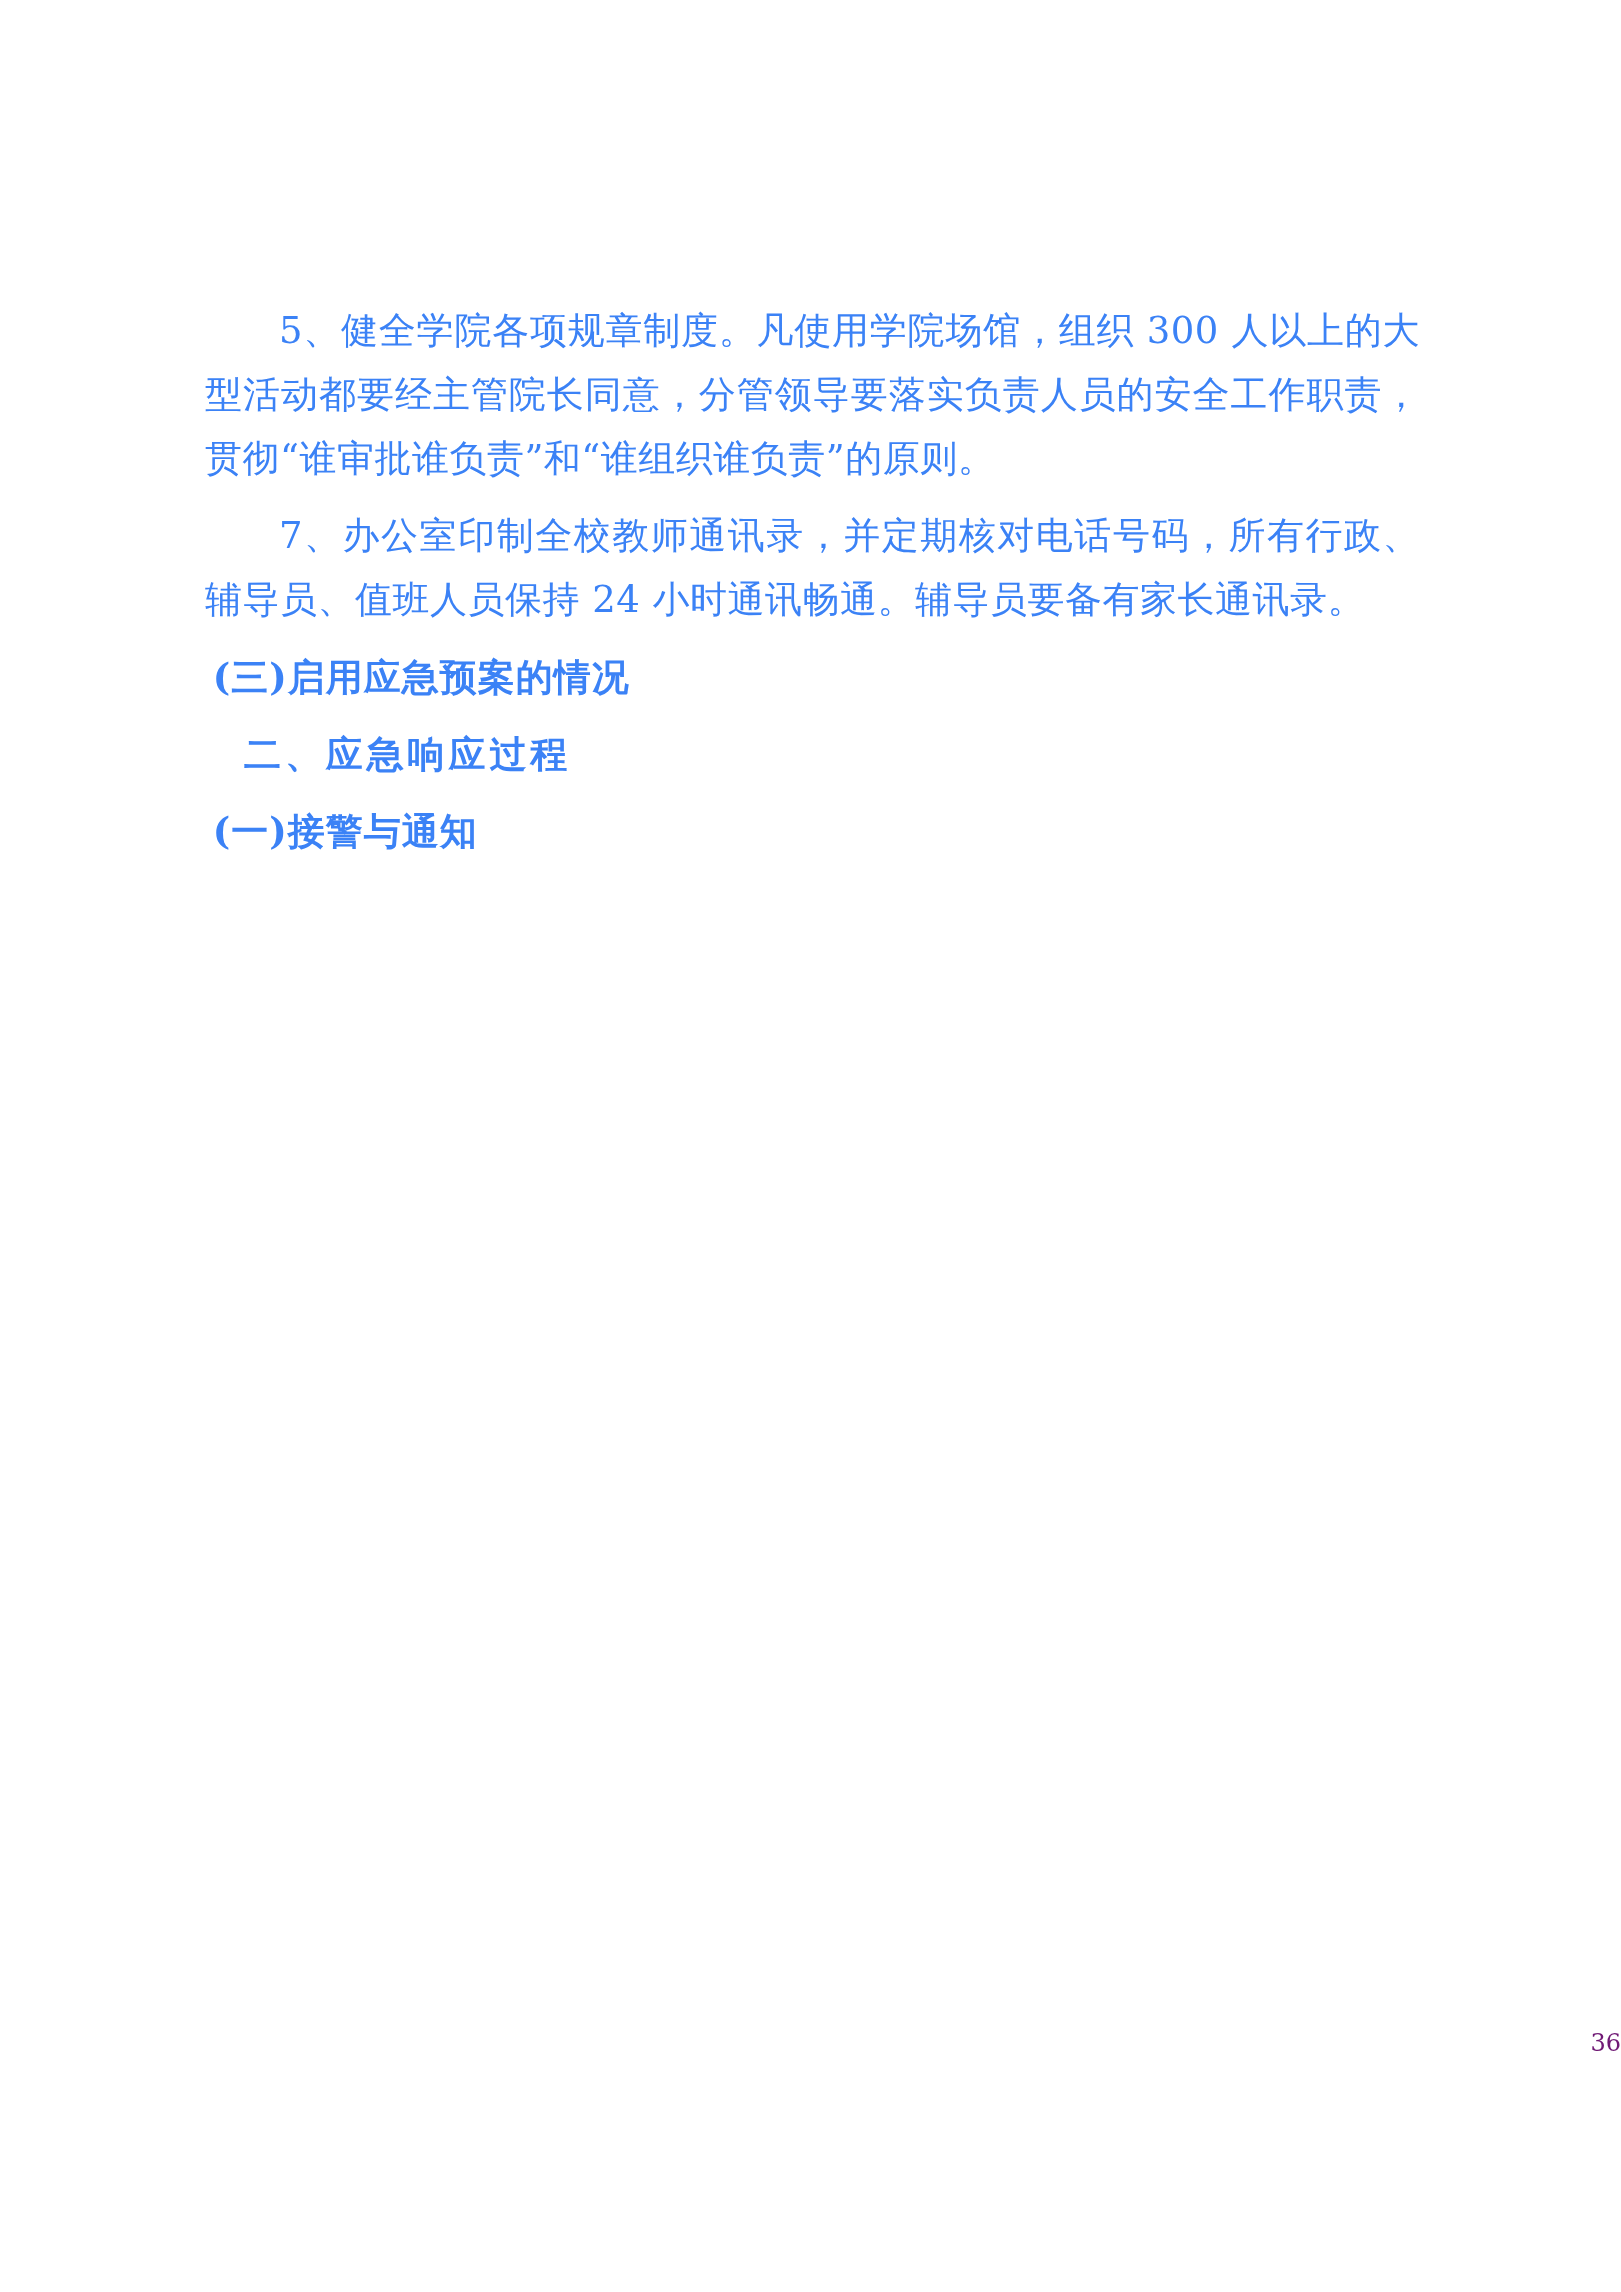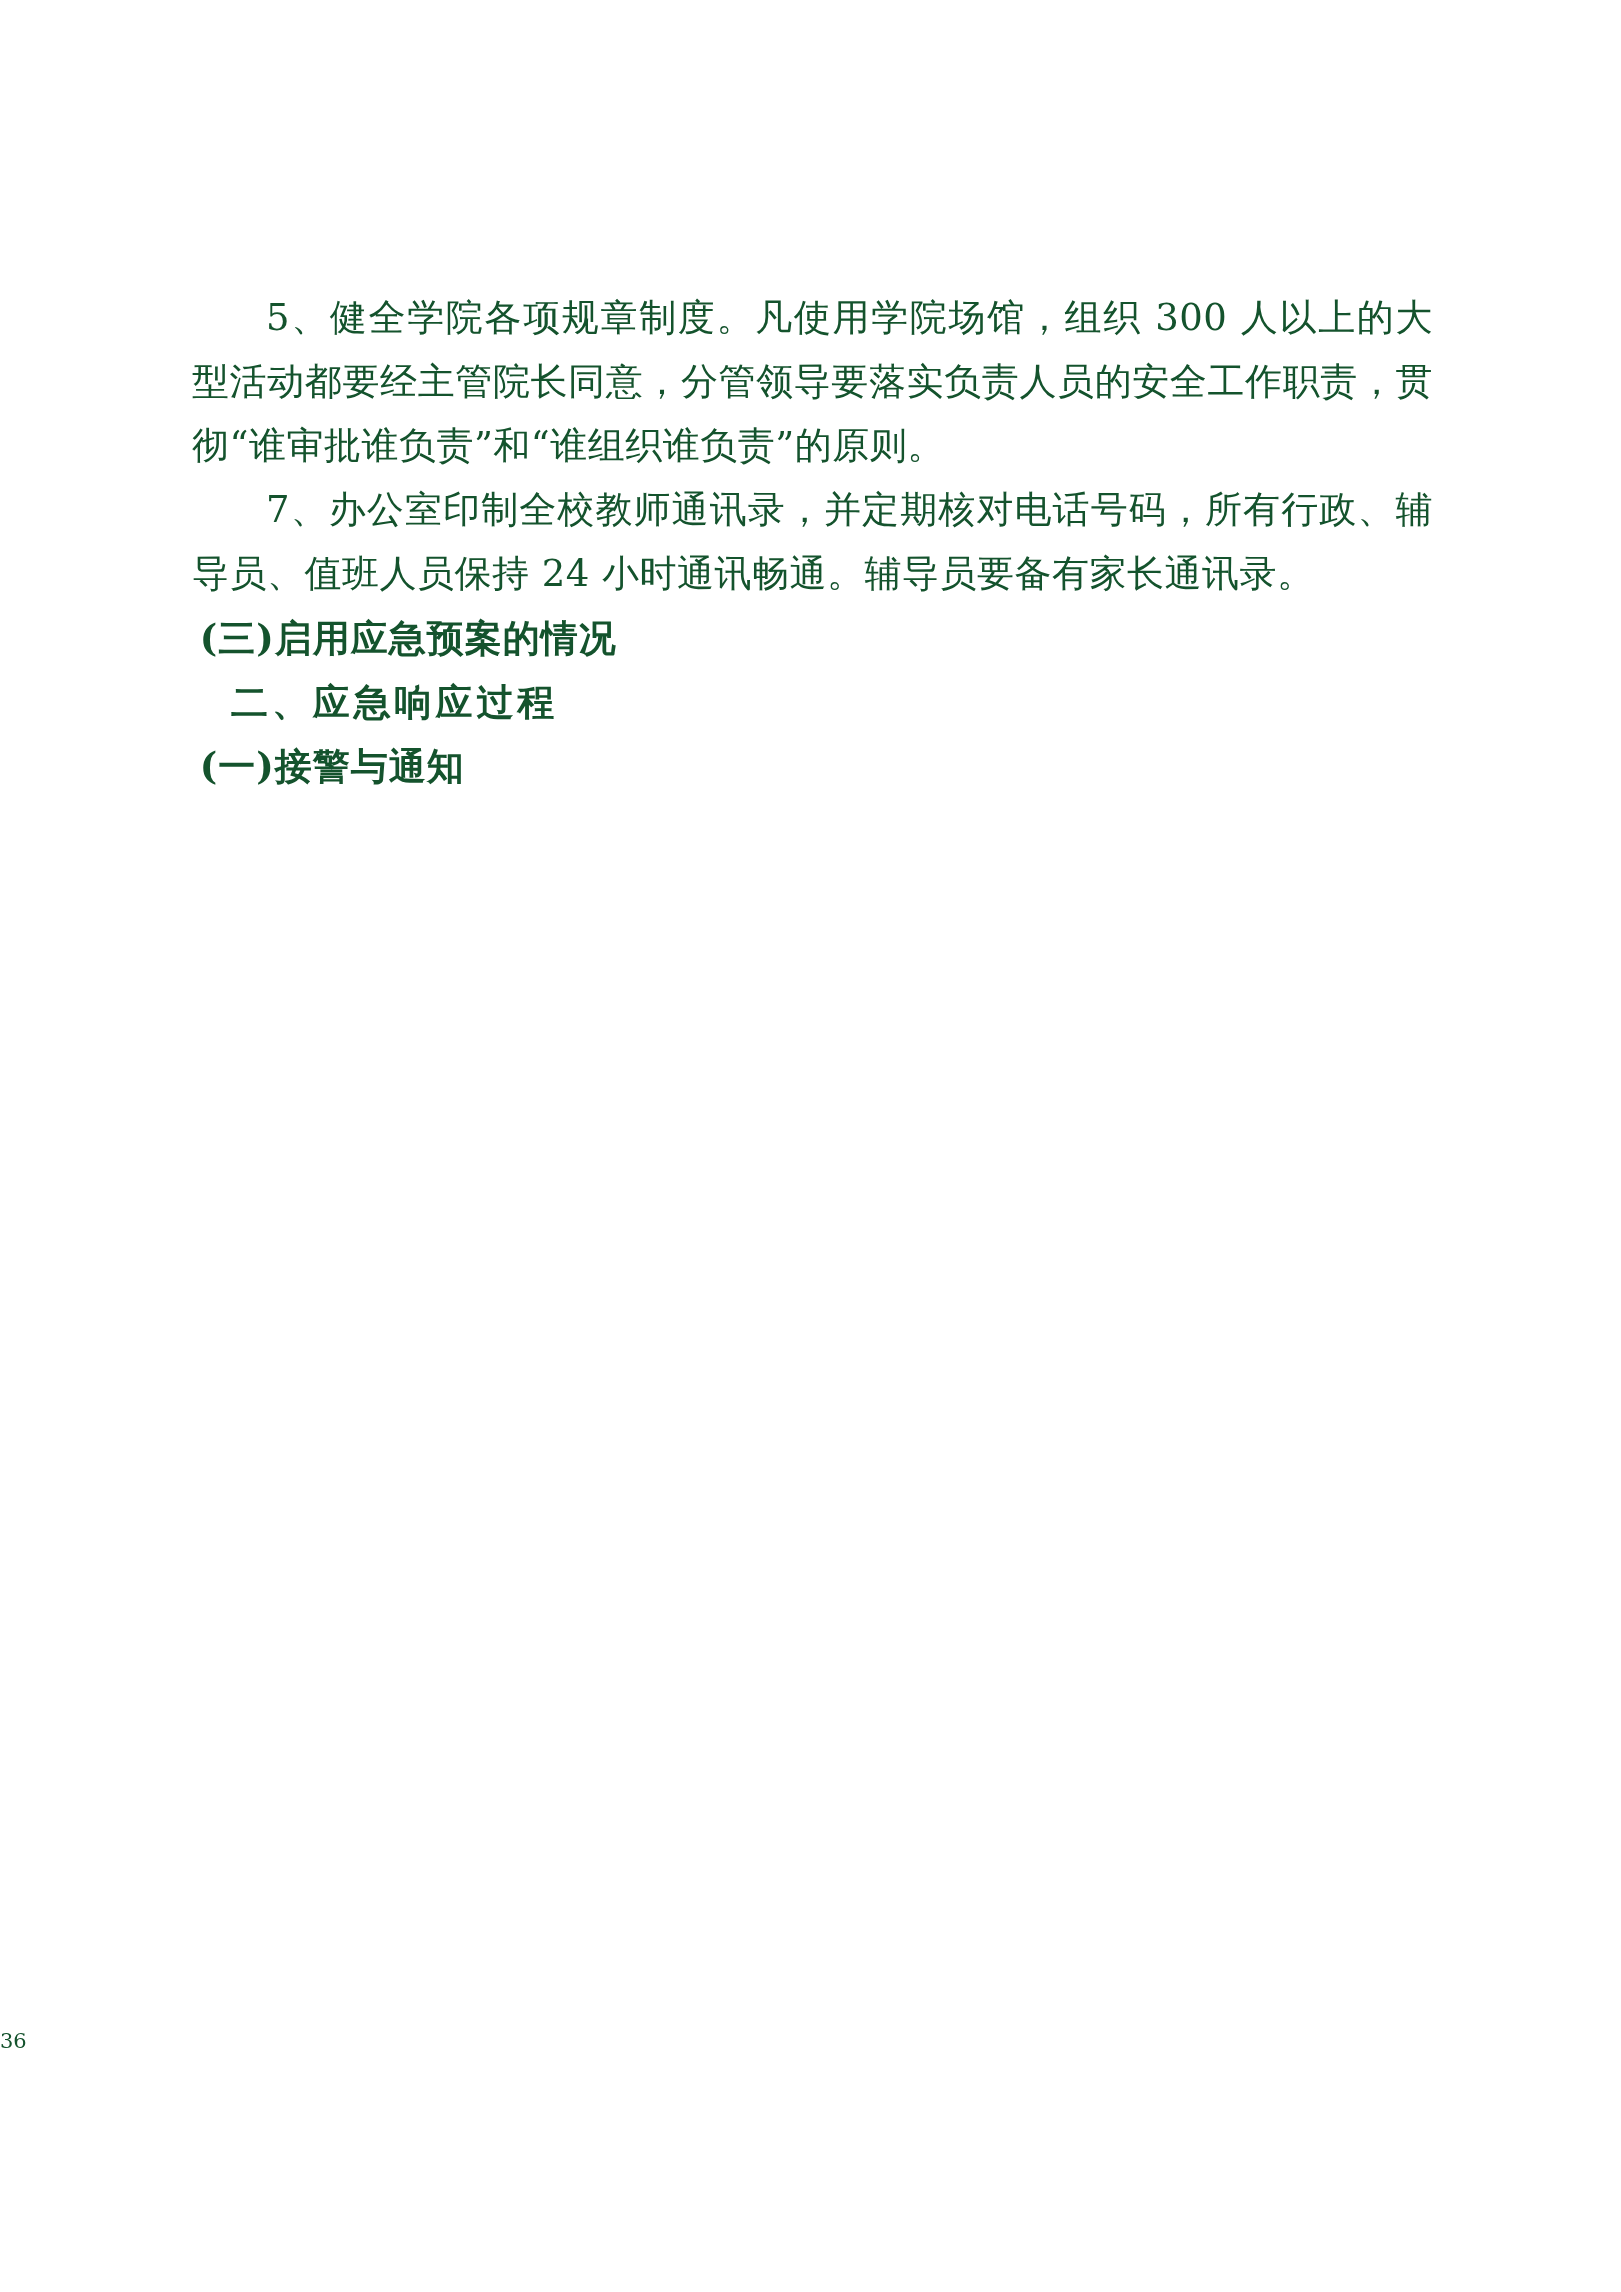--- a/index.html
+++ b/index.html
@@ -18,27 +18,27 @@
     color: #1a1a1a;
     overflow: hidden;
   }
   .content {
     position: absolute;
     left: 192px;
     top: 286px;
     width: 1241px;
   }
   p {
-    margin: 0;
+    margin: 13px;
     font-size: 37px;
     line-height: 1.73;
     text-align: justify;
     text-justify: inter-ideograph;
     letter-spacing: 0.5px;
-    color: #14532d;
+    color: #3b82f6;
   }
   .indent {
     text-indent: 74px;
   }
   .heading {
     font-weight: bold;
     text-indent: 7.8px;
     letter-spacing: 1px;
   }
   .heading-major {
@@ -47,24 +47,24 @@
     letter-spacing: 3.9px;
   }
   .blocklist p {
     text-indent: 7.8px;
   }
   .pagenum {
     position: absolute;
     left: 0;
     right: 0;
     top: 2029px;
-    text-align: left;
-    font-size: 21px;
+    text-align: right;
+    font-size: 24px;
     font-family: "DejaVu Serif", "Liberation Serif", serif;
-    color: #14532d;
+    color: #701a75;
   }
 </style>
 </head>
 <body>
 
 <div class="page">
 
   <div class="content">
 
     <p class="indent">5、健全学院各项规章制度。凡使用学院场馆，组织 300 人以上的大型活动都要经主管院长同意，分管领导要落实负责人员的安全工作职责，贯彻“谁审批谁负责”和“谁组织谁负责”的原则。</p>

